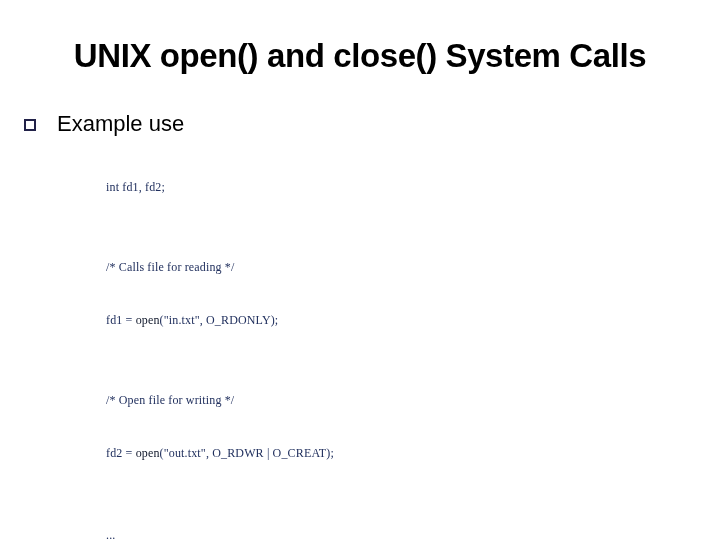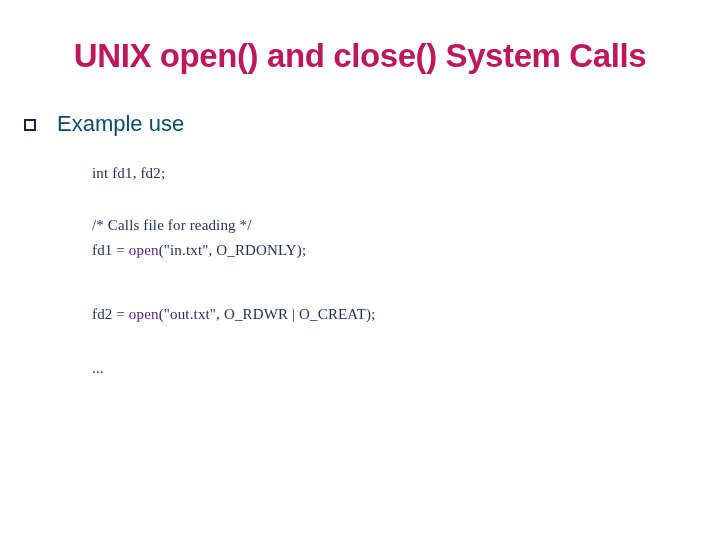--- a/index.html
+++ b/index.html
@@ -26,21 +26,21 @@
     position: absolute;
     left: 28px;
     top: 36px;
     width: 664px;
     text-align: center;
     font-family: "Liberation Sans", sans-serif;
     font-weight: bold;
     font-size: 33px;
     line-height: 40px;
     letter-spacing: -0.4px;
-    color: #be185d;
+    color: #000000;
     white-space: nowrap;
   }
 
   
   .bullet-row {
     position: absolute;
     left: 24px;
     top: 110px;
     display: flex;
     align-items: flex-start;
@@ -53,42 +53,42 @@
     box-sizing: border-box;
     border: 2px solid #212148;
     background: #ffffff;
     flex: 0 0 auto;
   }
   .bullet-text {
     font-family: "Liberation Sans", sans-serif;
     font-size: 22px;
     line-height: 28px;
     font-weight: normal;
-    color: #0c4a6e;
+    color: #000000;
     white-space: nowrap;
   }
 
   
   #code-block {
     position: absolute;
     left: 92px;
     top: 167px;
     width: 560px;
   }
   .code-line {
     font-family: "Liberation Serif", serif;
-    font-size: 15px;
+    font-size: 12px;
     line-height: 13px;
     color: #21305e;
     white-space: pre;
     letter-spacing: 0.15px;
-    margin: 0;
+    margin: 14px;
   }
   .kw-call {
-    color: #4c1d95;
+    color: #0f172a;
   }
   .gap-after-decl { height: 39px; }
   .gap-between-lines { height: 12px; }
   .gap-block { height: 39px; }
   .gap-ellipsis-top { height: 41px; }
   .gap-ellipsis-bottom { height: 38px; }
 </style>
 </head>
 <body>
 
@@ -108,20 +108,21 @@
     <div class="gap-after-decl"></div>
 
     <div class="code-line">/* Calls file for reading */</div>
 
     <div class="gap-between-lines"></div>
 
     <div class="code-line"><span>fd1 = </span><span class="kw-call">open</span><span>("in.txt", O_RDONLY);</span></div>
 
     <div class="gap-block"></div>
 
+    <div class="code-line">/* Open file for writing */</div>
 
     <div class="gap-between-lines"></div>
 
     <div class="code-line"><span>fd2 = </span><span class="kw-call">open</span><span>("out.txt", O_RDWR | O_CREAT);</span></div>
 
     <div class="gap-ellipsis-top"></div>
 
     <div class="code-line">...</div>
 
     <div class="gap-ellipsis-bottom"></div>

